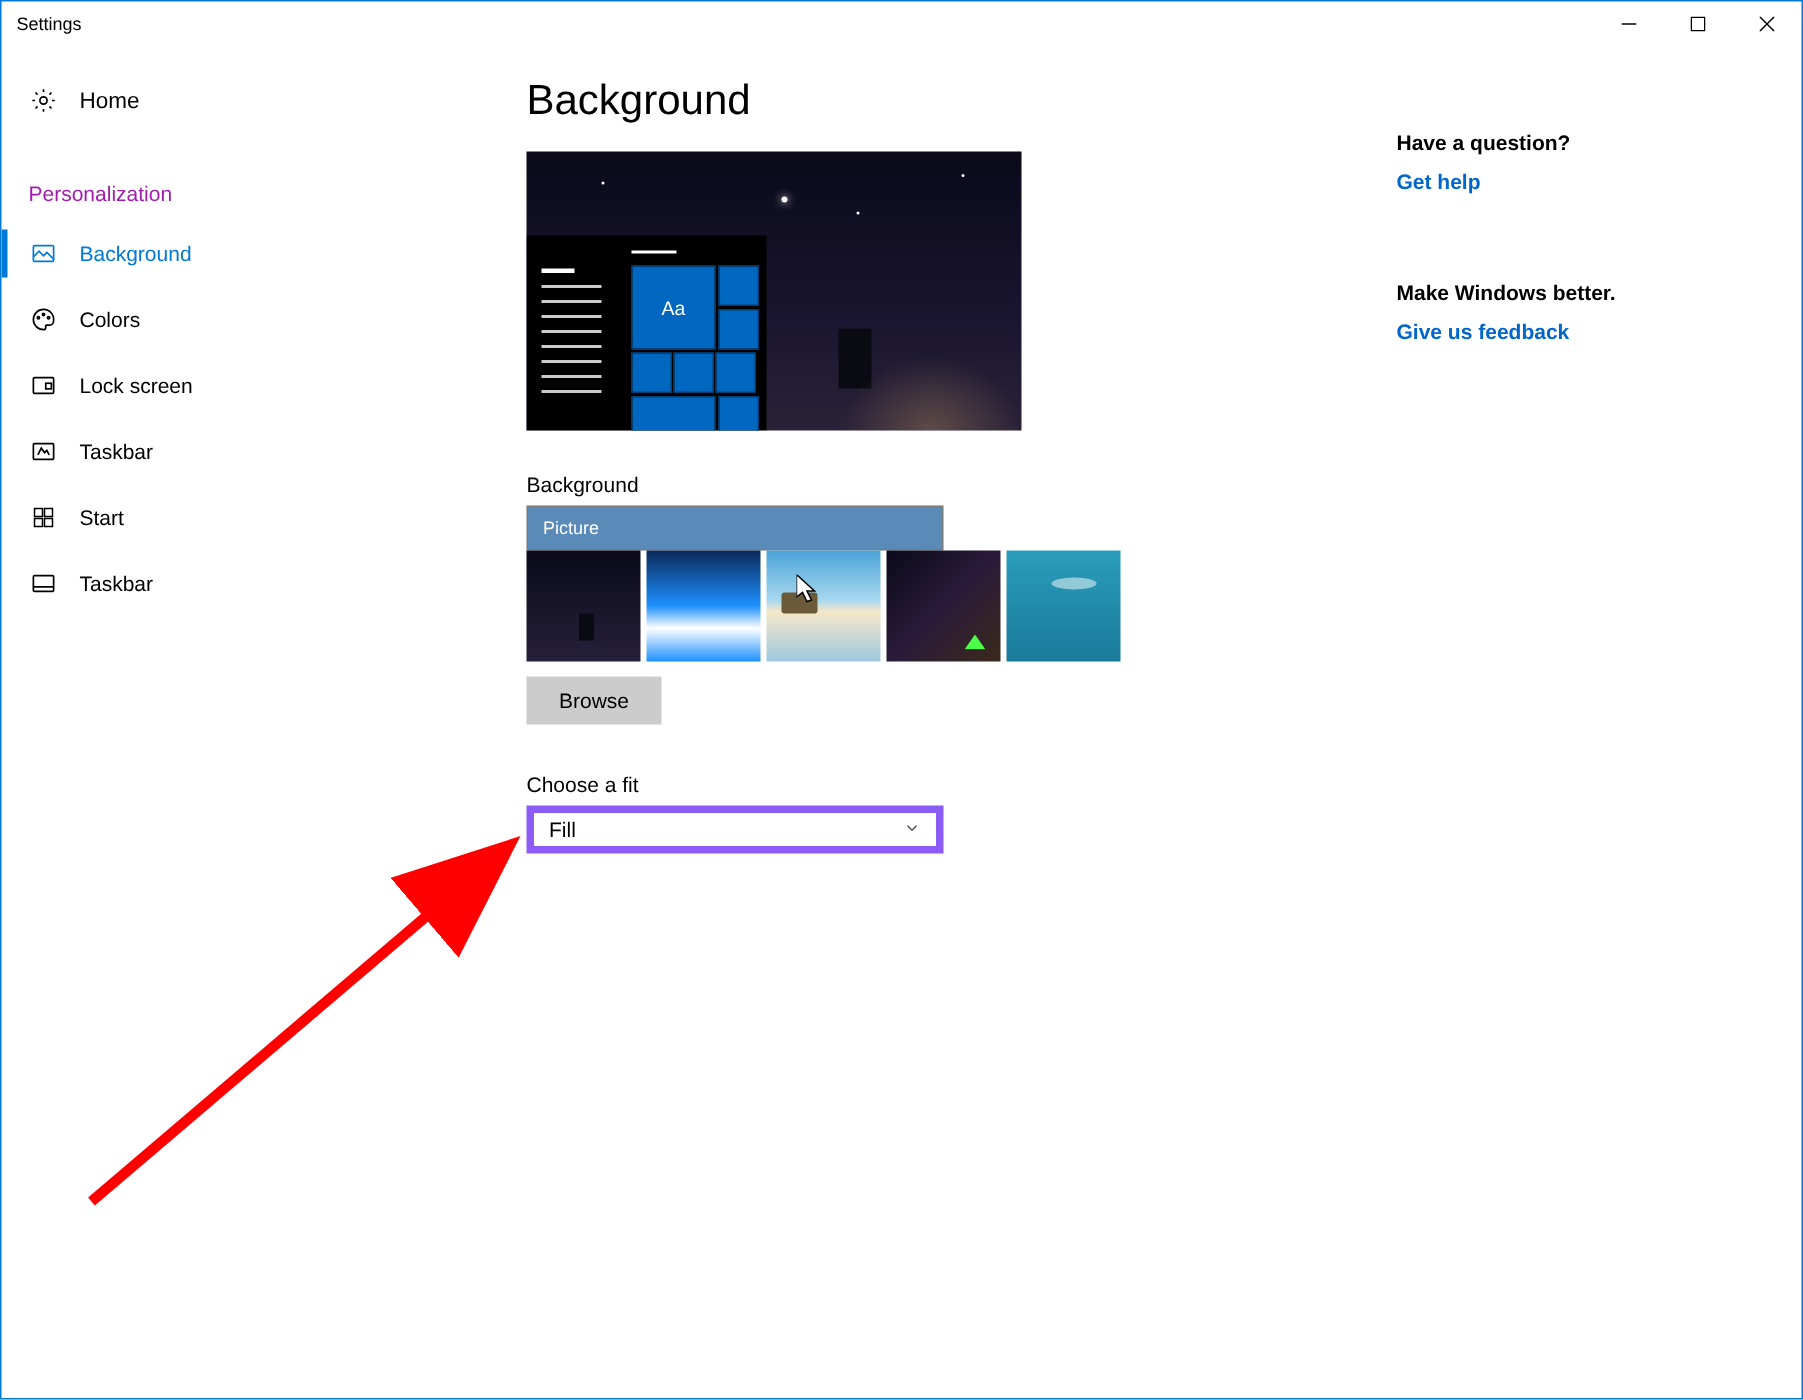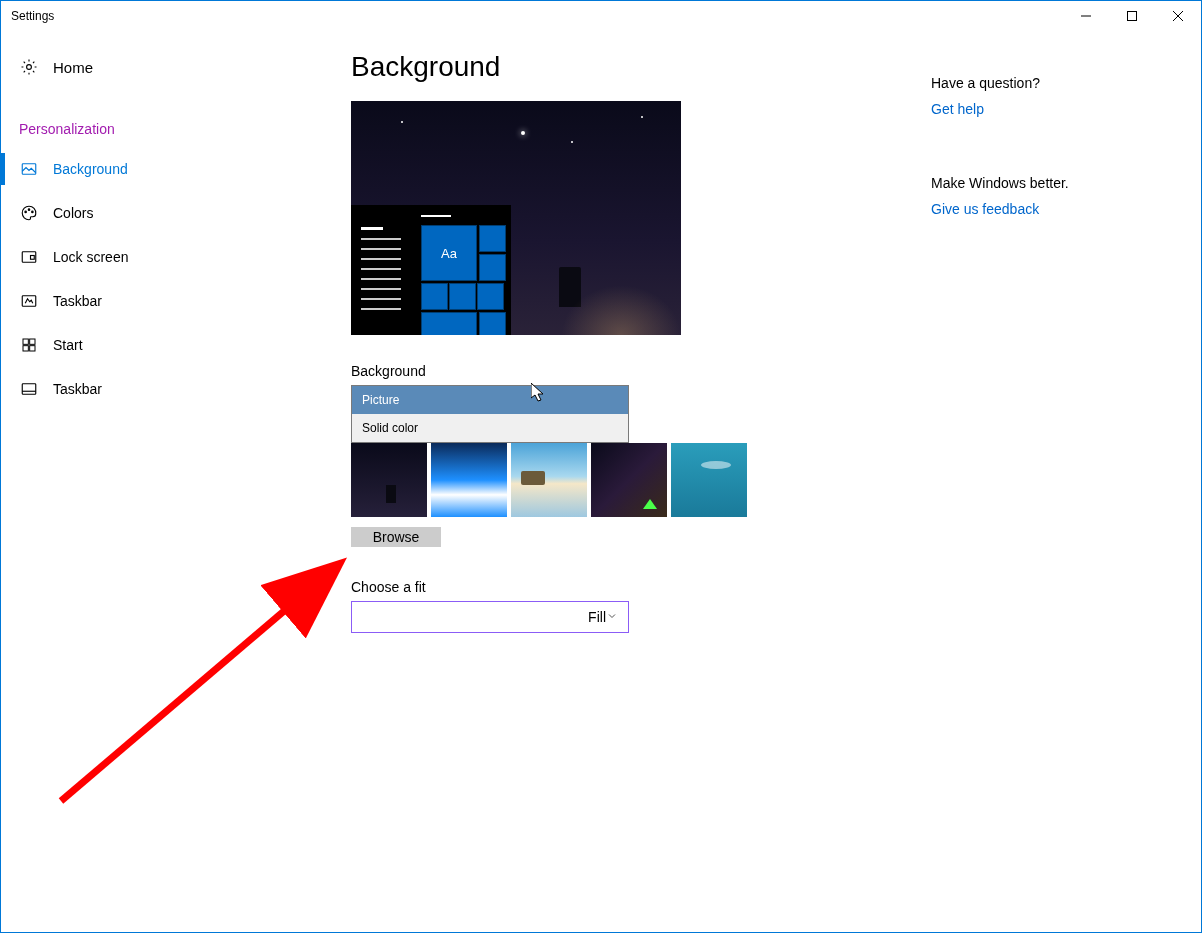--- a/index.html
+++ b/index.html
@@ -26,21 +26,21 @@
   .section-label { padding: 30px 18px 10px 18px; color: #a21caf; font-size: 14px; }
   .nav-item { display: flex; align-items: center; padding: 12px 18px; font-size: 14px; cursor: default; position: relative; }
   .nav-item .icon { width: 20px; height: 20px; margin-right: 14px; display: flex; align-items: center; justify-content: center; }
   .nav-item.active { color: #0078d7; }
   .nav-item.active::before { content: ""; position: absolute; left: 0; top: 6px; bottom: 6px; width: 4px; background: #0078d7; }
 
   
   .main { flex: 1; padding: 20px 30px 0 30px; position: relative; }
   .page-title { font-size: 28px; font-weight: 300; margin-bottom: 18px; }
 
-  .preview { width: 330px; height: 234px; position: relative; background: linear-gradient(180deg, #0a0a1a 0%, #1a1530 60%, #2a2238 100%); overflow: hidden; }
+  .preview { width: 330px; height: 186px; position: relative; background: linear-gradient(180deg, #0a0a1a 0%, #1a1530 60%, #2a2238 100%); overflow: hidden; }
   .preview .star { position: absolute; width: 2px; height: 2px; background: #fff; border-radius: 50%; }
   .preview .moon { position: absolute; top: 30px; left: 170px; width: 4px; height: 4px; background: #fff; border-radius: 50%; box-shadow: 0 0 6px #fff; }
   .preview .tower { position: absolute; right: 100px; bottom: 28px; width: 22px; height: 40px; background: #0a0a12; border-radius: 2px 2px 0 0; }
   .preview .city { position: absolute; right: 0; bottom: 0; width: 120px; height: 50px; background: radial-gradient(ellipse at bottom, rgba(255,200,120,.25), transparent 70%); }
   .preview-taskbar { position: absolute; left: 0; bottom: 0; width: 160px; height: 130px; background: #000; }
   .tb-lines { position: absolute; left: 10px; top: 22px; }
   .tb-lines div { width: 40px; height: 2px; background: #ccc; margin-bottom: 8px; }
   .tb-lines div.short { width: 22px; background: #fff; height: 2.5px; }
   .tiles { position: absolute; left: 70px; top: 20px; }
   .tile-lg { width: 56px; height: 56px; background: #0067c0; display: flex; align-items: center; justify-content: center; color: #fff; font-size: 13px; border: 1px solid #003e73; }
@@ -59,27 +59,27 @@
   .t0 { background: linear-gradient(180deg,#0a0a1a,#26203a); position: relative; }
   .t0::after { content:""; position:absolute; left:35px; bottom:14px; width:10px; height:18px; background:#0a0a12; }
   .t1 { background: linear-gradient(180deg,#0a2a5a 0%,#1e90ff 50%,#fff 70%,#1e90ff 100%); }
   .t2 { background: linear-gradient(180deg,#4ba3d8 0%,#a8d8ef 45%,#f5e7c8 55%,#9ec8e0 100%); position: relative; }
   .t2::after { content:""; position:absolute; left:10px; top:28px; width:24px; height:14px; background:#6b5a3a; border-radius:2px; }
   .t3 { background: linear-gradient(135deg,#0a0a1a 0%,#2a1a3a 50%,#3a2a1a 100%); position:relative; }
   .t3::after { content:""; position:absolute; right:10px; bottom:8px; width:14px; height:10px; background:#4aff4a; clip-path: polygon(0 100%, 50% 0, 100% 100%); }
   .t4 { background: linear-gradient(180deg,#2a9dbb 0%,#1a7a9a 100%); position:relative; }
   .t4::after { content:""; position:absolute; left:30px; top:18px; width:30px; height:8px; background:rgba(255,255,255,.5); border-radius:50%; }
 
-  .browse-btn { margin-top: 10px; width: 90px; height: 20px; background: #ccc; border: none; font-size: 14px; text-align: center; }
-
-  .select-closed { width: 278px; height: 32px; border: 1px solid #8b5cf6; display: flex; align-items: center; padding: 0 10px; font-size: 14px; justify-content: flex-end; margin-top: 6px; }
+  .browse-btn { margin-top: 10px; width: 90px; height: 32px; background: #ccc; border: none; font-size: 14px; text-align: center; }
+
+  .select-closed { width: 278px; height: 32px; border: 5px solid #8b5cf6; display: flex; align-items: center; padding: 0 10px; font-size: 14px; justify-content: space-between; margin-top: 6px; }
   .chevron { font-size: 10px; color: #555; }
 
   
-  .rail { position: absolute; right: 60px; top: 44px; width: 210px; font-size: 14px; }
+  .rail { position: absolute; right: 60px; top: 56px; width: 210px; font-size: 14px; font-weight: bold; }
   .rail .q { margin-bottom: 10px; }
   .rail .link { color: #0066cc; cursor: pointer; }
   .rail .group2 { margin-top: 58px; }
 
   
   .arrow-svg { position: absolute; left: 40px; top: 540px; pointer-events: none; }
 
   
   .cursor { position: absolute; pointer-events: none; }
 </style>
@@ -219,21 +219,20 @@
           </div>
           <div class="tile-wd" style="position:absolute;top:87px;left:0"></div>
           <div class="tile-sm" style="top:87px;left:58px"></div>
         </div>
       </div>
     </div>
 
     <div class="field-label">Background</div>
     <div class="dropdown-open">
       <div class="dd-item selected">Picture</div>
-      <div class="dd-item">Solid color</div>
     </div>
 
     <div class="thumb-row">
       <div class="thumb t0"></div>
       <div class="thumb t1"></div>
       <div class="thumb t2"></div>
       <div class="thumb t3"></div>
       <div class="thumb t4"></div>
     </div>
 

